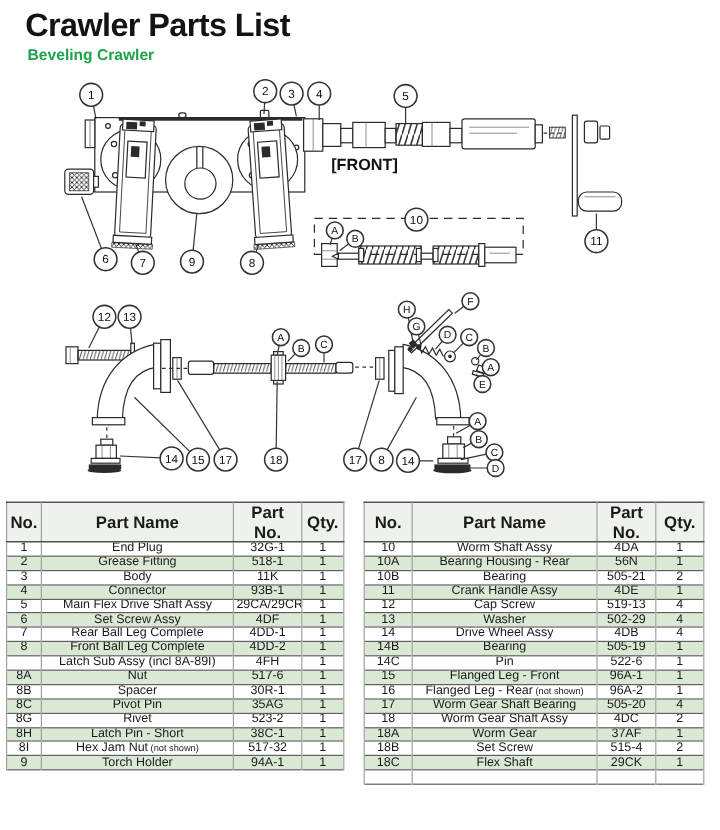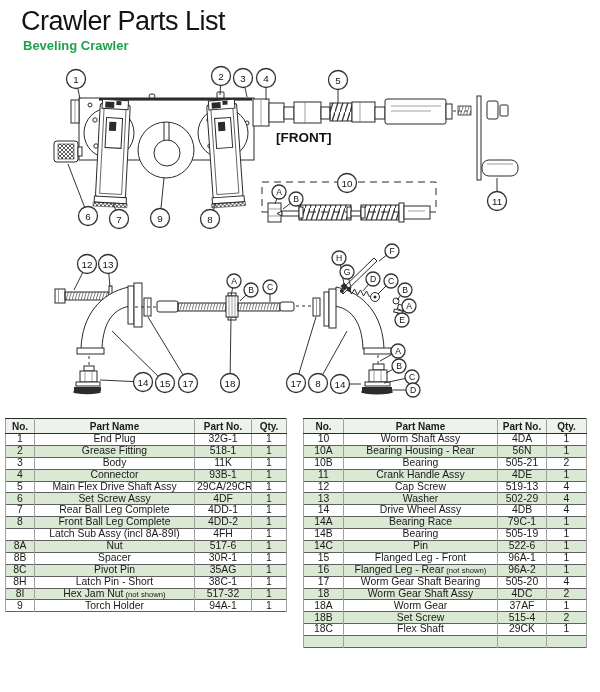--- a/index.html
+++ b/index.html
@@ -3,38 +3,38 @@
 <meta charset="utf-8">
 <style>
   :root{
     --accent:#1ea24c; --row-green:#d9e9d3; --header-bg:#eef2ec;
     --line:#2a2a2a; --bdark:#5f5f5f; --blight:#a0a0a0; --txt:#1a1a1a;
   }
   *{box-sizing:border-box;margin:0;padding:0}
   body{background:#fff}
   .page{position:relative;width:600px;height:692px;background:#fff;overflow:hidden;
         font-family:"Liberation Sans",sans-serif;color:var(--txt)}
-  .title{position:absolute;left:21px;top:6px;font-size:27px;font-weight:400;
+  .title{position:absolute;left:21px;top:6px;font-size:27px;font-weight:700;
          letter-spacing:-0.5px;color:#131313;white-space:nowrap}
   .subtitle{position:absolute;left:23px;top:38px;font-size:13px;font-weight:bold;
             color:var(--accent);white-space:nowrap}
   svg.diagram{position:absolute;left:0;top:0}
   .art{fill:#fff;stroke:var(--line);stroke-width:1}
   .dark{fill:#2b2b2b;stroke:none}
   .thin{stroke:#777;stroke-width:0.7;fill:none}
   .dashl{stroke:#333;stroke-width:1;fill:none;stroke-dasharray:3 3}
   .leader{stroke:#333;stroke-width:1;fill:none}
   .co-circle{fill:#fff;stroke:#333;stroke-width:1.3}
   .co-text{font-family:"Liberation Sans",sans-serif;fill:#111;text-anchor:middle}
   .front-label{font-family:"Liberation Sans",sans-serif;font-weight:bold;font-size:13.5px;fill:#111}
   table.parts{position:absolute;border-collapse:collapse;table-layout:fixed;
               font-size:10.4px;color:var(--txt);background:#fff}
   #left-table{left:5px;top:418px;width:281px}
   #right-table{left:303px;top:418px;width:283px}
-  table.parts th{height:15px;font-size:10px;font-weight:bold;background:var(--header-bg);
+  table.parts th{height:15px;font-size:14px;font-weight:bold;background:var(--header-bg);
                  border-top:1.6px solid #2b2b2b;border-bottom:1.6px solid #2b2b2b;
                  border-left:1px solid var(--blight);border-right:1px solid var(--blight);
                  padding:0 2px;text-align:center}
   table.parts td{height:11.9px;line-height:1.02;padding:0 2px;
                  border-top:1px solid var(--bdark);
                  border-left:1px solid var(--blight);border-right:1px solid var(--blight);
                  overflow:hidden;white-space:nowrap}
   table.parts{border-bottom:1px solid var(--bdark)}
   table.parts tbody tr:nth-child(even){background:var(--row-green)}
   td.c-no,td.c-part,td.c-qty{text-align:center}
@@ -487,20 +487,26 @@
           <td class="c-part">30R-1</td>
           <td class="c-qty">1</td>
         </tr>
         <tr>
           <td class="c-no">8C</td>
           <td class="c-name">Pivot Pin</td>
           <td class="c-part">35AG</td>
           <td class="c-qty">1</td>
         </tr>
         <tr>
+          <td class="c-no">8G</td>
+          <td class="c-name">Rivet</td>
+          <td class="c-part">523-2</td>
+          <td class="c-qty">1</td>
+        </tr>
+        <tr>
           <td class="c-no">8H</td>
           <td class="c-name">Latch Pin - Short</td>
           <td class="c-part">38C-1</td>
           <td class="c-qty">1</td>
         </tr>
         <tr>
           <td class="c-no">8I</td>
           <td class="c-name">Hex Jam Nut<span class="note"> (not shown)</span></td>
           <td class="c-part">517-32</td>
           <td class="c-qty">1</td>
@@ -566,26 +572,20 @@
           <td class="c-part">502-29</td>
           <td class="c-qty">4</td>
         </tr>
         <tr>
           <td class="c-no">14</td>
           <td class="c-name">Drive Wheel Assy</td>
           <td class="c-part">4DB</td>
           <td class="c-qty">4</td>
         </tr>
         <tr>
-          <td class="c-no">14A</td>
-          <td class="c-name">Bearing Race</td>
-          <td class="c-part">79C-1</td>
-          <td class="c-qty">1</td>
-        </tr>
-        <tr>
           <td class="c-no">14B</td>
           <td class="c-name">Bearing</td>
           <td class="c-part">505-19</td>
           <td class="c-qty">1</td>
         </tr>
         <tr>
           <td class="c-no">14C</td>
           <td class="c-name">Pin</td>
           <td class="c-part">522-6</td>
           <td class="c-qty">1</td>

